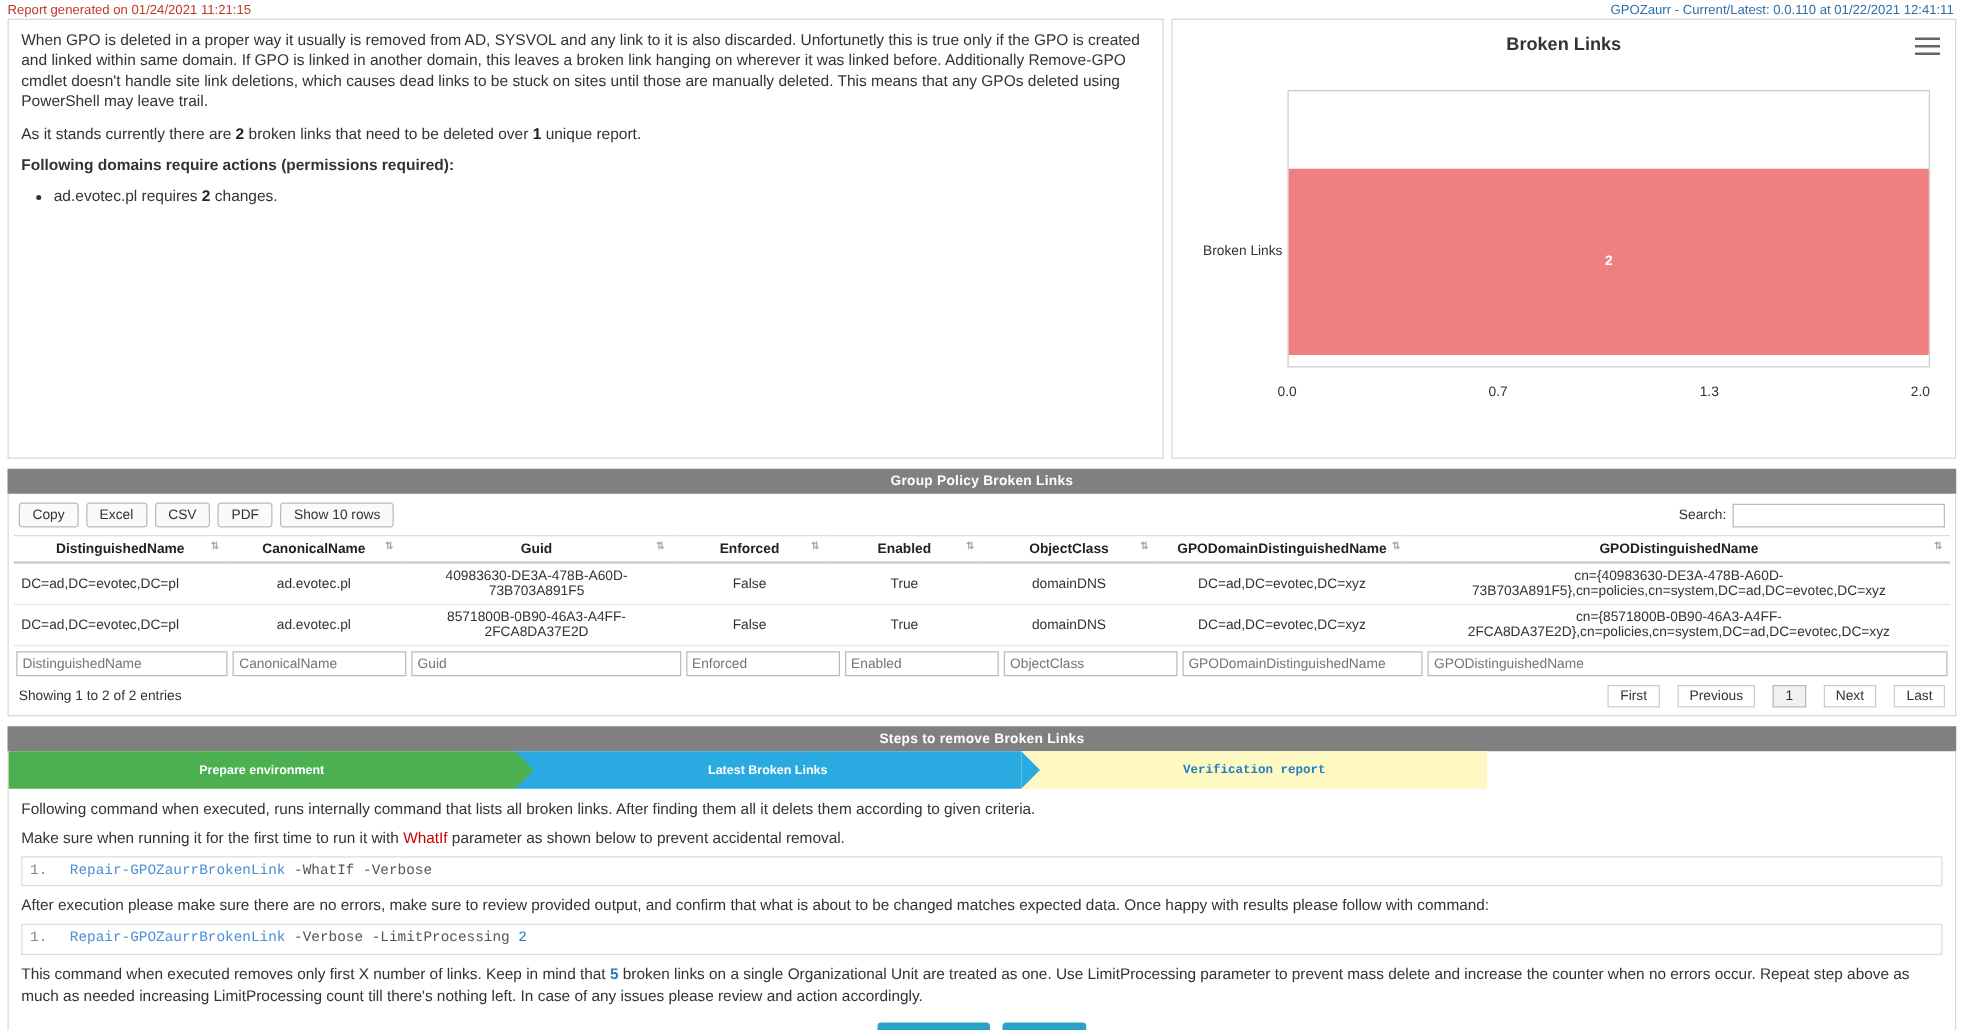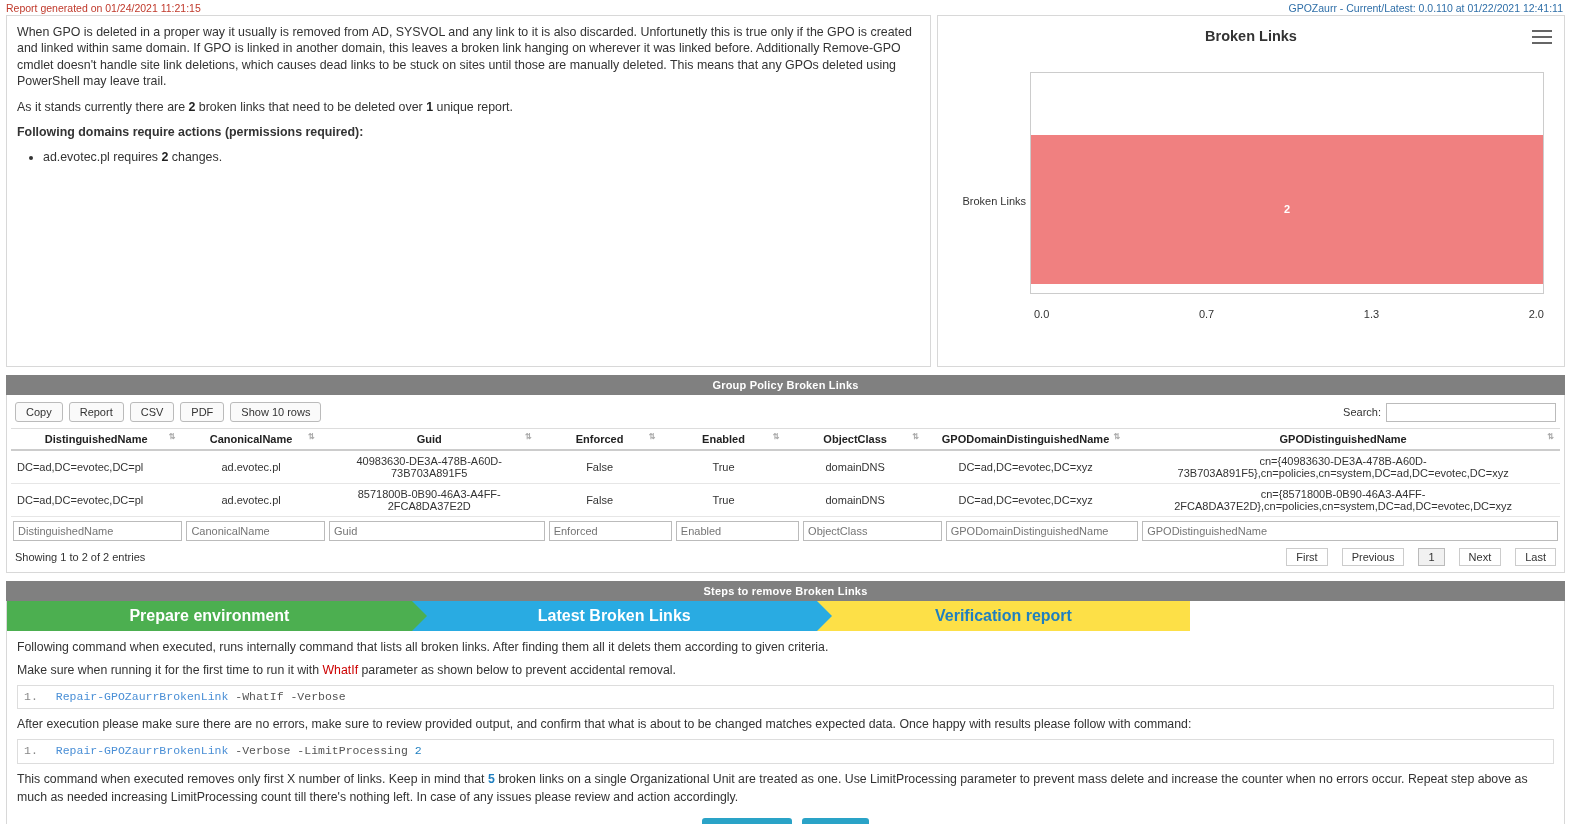--- a/index.html
+++ b/index.html
@@ -48,21 +48,21 @@
     position: absolute; left: 0; top: 28%; height: 68%;
     background: #f08080; color: #fff;
     display: flex; align-items: center; justify-content: center;
     font-size: 11px; font-weight: bold;
   }
   .ylabel {
     position: absolute; left: 0; top: 50%; transform: translateY(-50%);
     width: 78px; text-align: right; font-size: 11px; color: #333;
   }
   .xticks {
-    position: absolute; left: 86px; right: 10px; bottom: 16px;
+    position: absolute; left: 74px; right: 10px; bottom: 16px;
     display: flex; justify-content: space-between; font-size: 11px; color: #333; gap: 41px;
   }
 
   .section-header {
     background: #808080; color: #fff; text-align: center;
     font-size: 11px; font-weight: bold; padding: 4px 0;
     margin: 8px 6px 0 6px; letter-spacing: .2px;
   }
   .table-wrap { margin: 0 6px; border: 1px solid #d8d8d8; border-top: none; padding: 5px 4px 4px 4px; }
   .tbl-toolbar { display: flex; align-items: center; gap: 6px; padding: 2px 4px 6px 4px; }
@@ -88,26 +88,26 @@
 
   .tbl-footer { display: flex; align-items: center; padding: 5px 4px 2px 4px; font-size: 11px; }
   .pager { margin-left: auto; display: flex; align-items: center; gap: 14px; }
   .pager .pg { border: 1px solid #ccc; padding: 2px 9px; background: #fff; }
   .pager .num { border: 1px solid #bbb; padding: 2px 9px; background: #f1f1f1; }
 
   .steps-wrap { margin: 0 6px; border: 1px solid #d8d8d8; border-top: none; }
   .chevrons { display: flex; height: 30px; }
   .chev {
     position: relative; display: flex; align-items: center; justify-content: center;
-    font-size: 16px; font-weight: bold; height: 30px;
+    font-size: 10px; font-weight: bold; height: 30px;
   }
   .chev.green { background: #4caf50; color: #fff; width: 26%; }
   .chev.white { background: #fff; color: #1f7fc0; width: 24%; }
   .chev.blue { background: #29abe2; color: #fff; width: 26%; }
-  .chev.white2 { background: #fde047; color: #1f7fc0; width: 24%; }
+  .chev.white2 { background: #fef9c3; color: #1f7fc0; width: 24%; font-family: Liberation Mono, monospace; }
   .chev::after {
     content: ""; position: absolute; right: -15px; top: 0;
     border-top: 15px solid transparent; border-bottom: 15px solid transparent;
     z-index: 2;
   }
   .chev.green::after { border-left: 15px solid #4caf50; }
   .chev.white::after { border-left: 15px solid #fff; }
   .chev.blue::after { border-left: 15px solid #29abe2; }
   .chev.white2::after { border-left: 15px solid #fff; }
 
@@ -172,21 +172,21 @@
         <span>2.0</span>
       </div>
     </div>
   </div>
 </div>
 
 <div class="section-header">Group Policy Broken Links</div>
 <div class="table-wrap">
   <div class="tbl-toolbar">
     <button class="btn">Copy</button>
-    <button class="btn">Report</button>
+    <button class="btn">Excel</button>
     <button class="btn">CSV</button>
     <button class="btn">PDF</button>
     <button class="btn">Show 10 rows</button>
     <div class="search-box">
       <span>Search:</span>
       <input type="text" value="" style="">
     </div>
   </div>
 
   <table class="dt">

